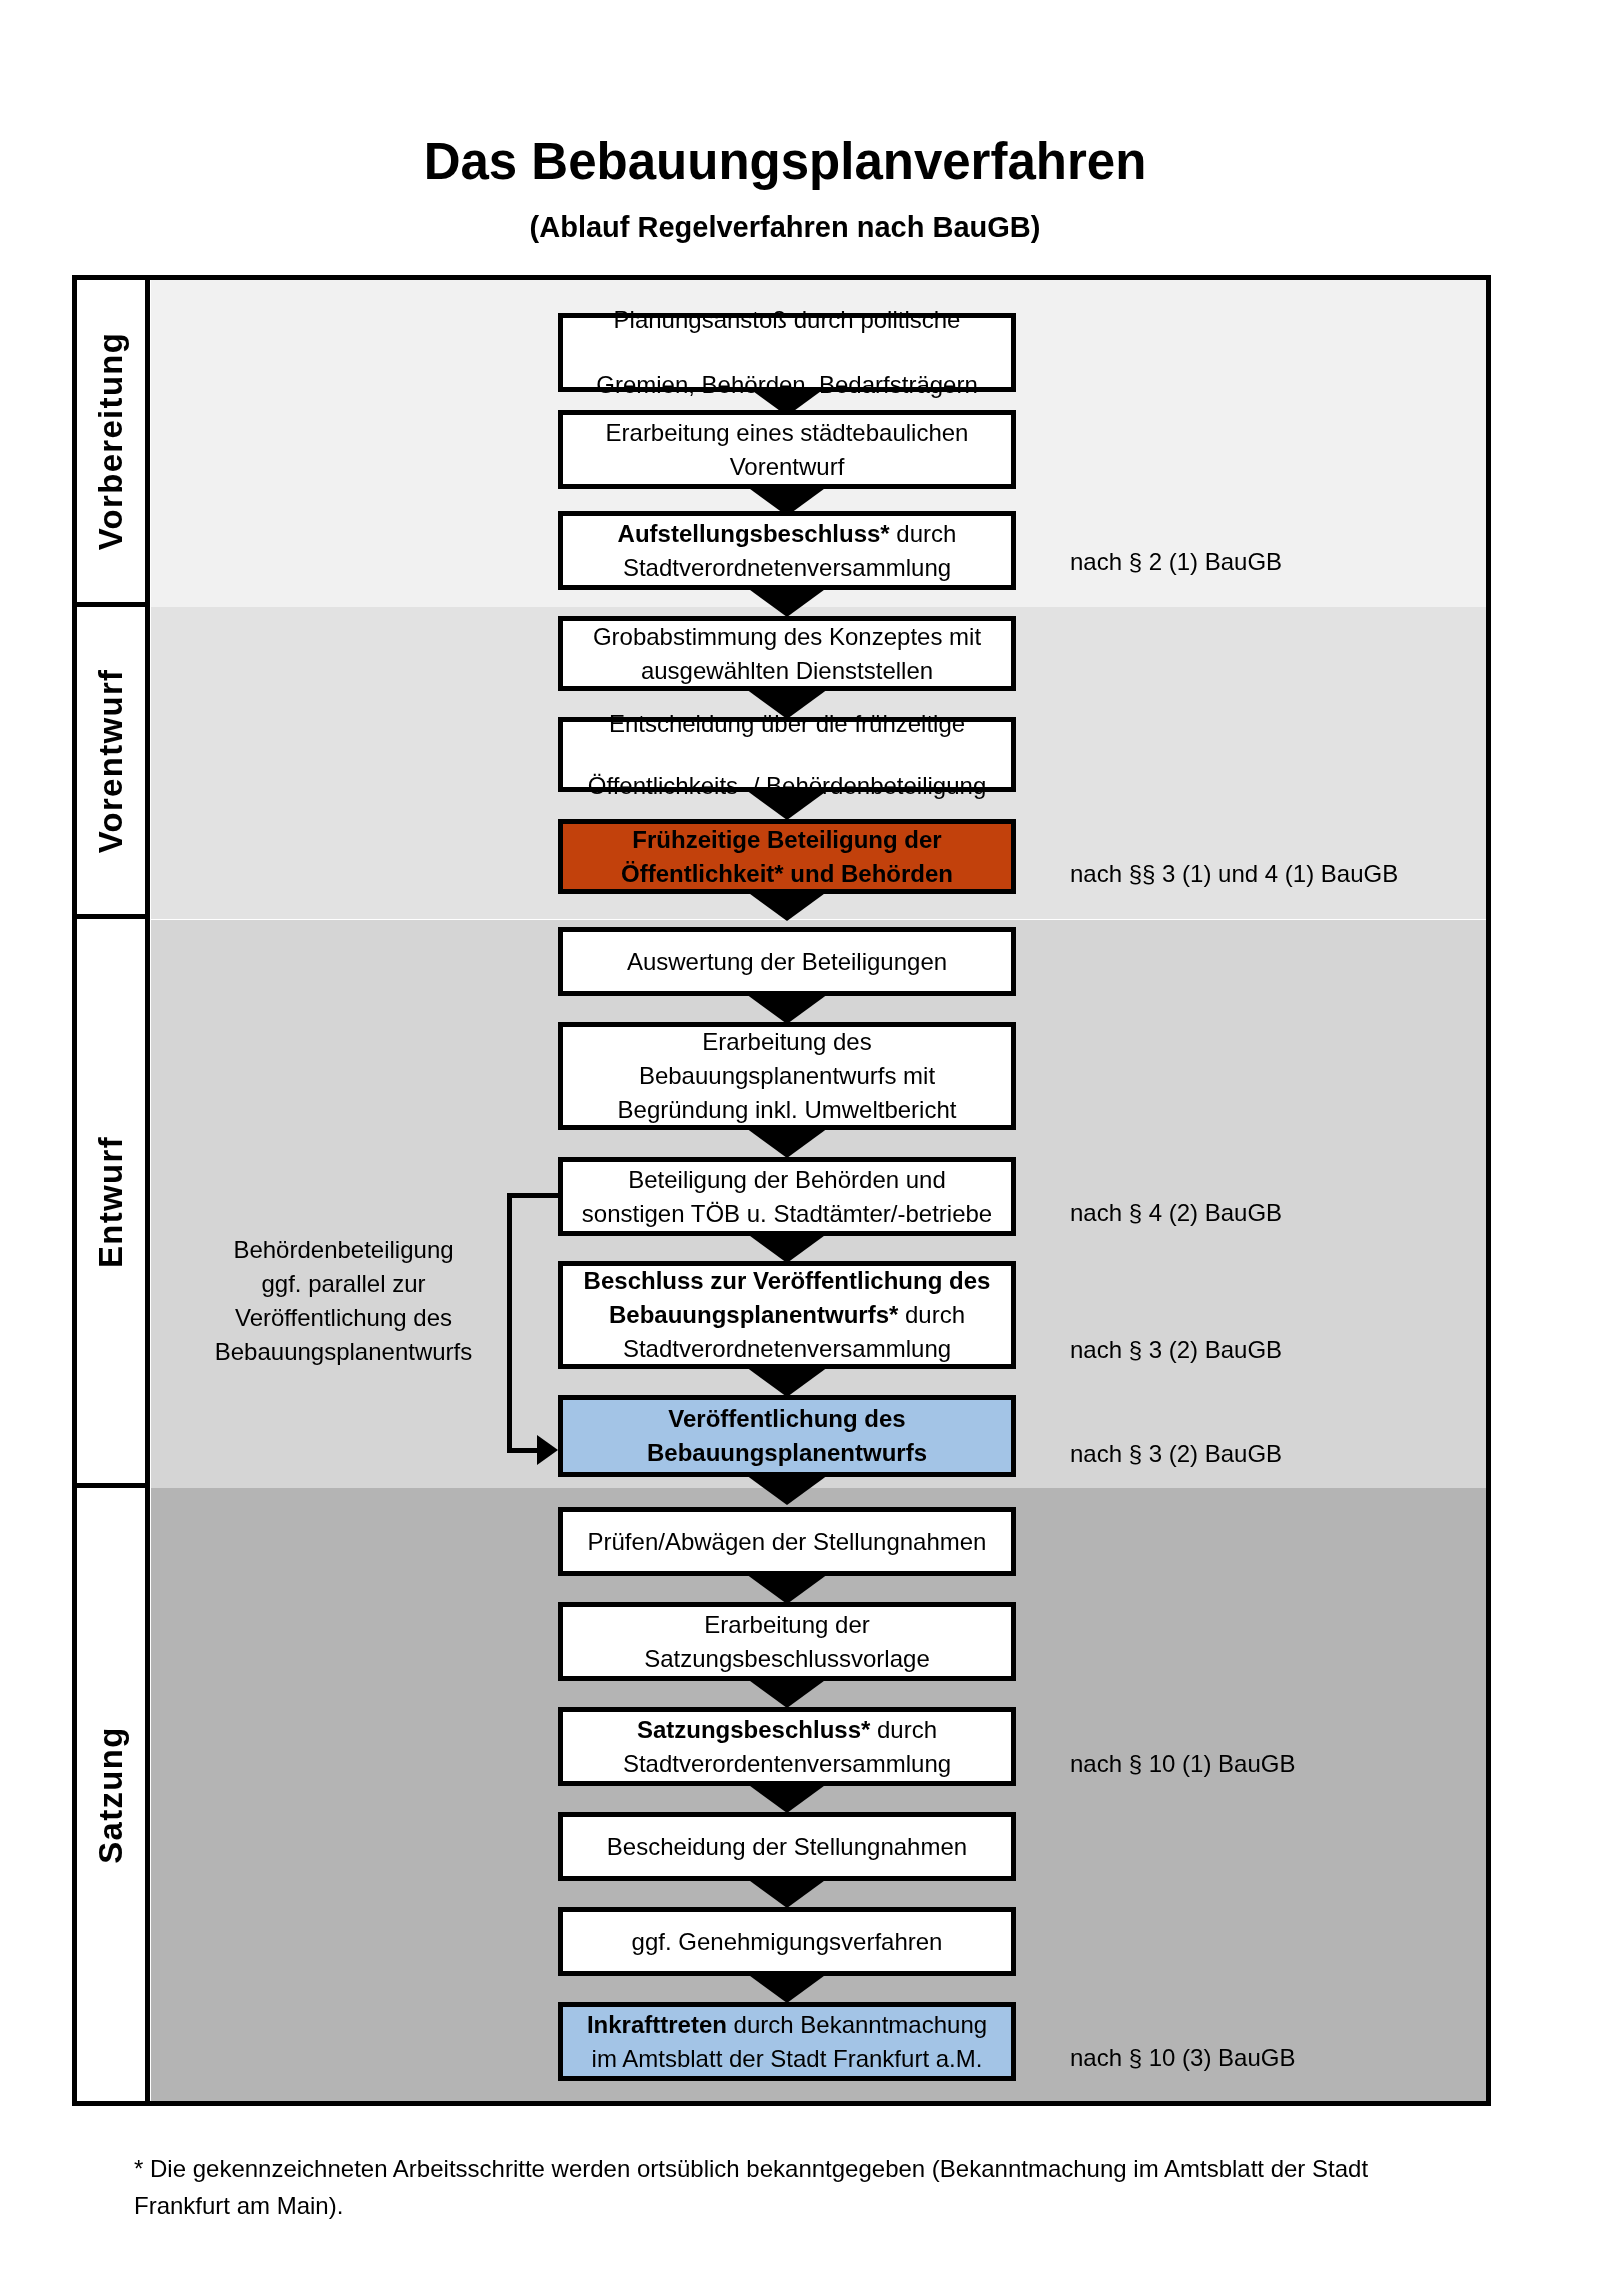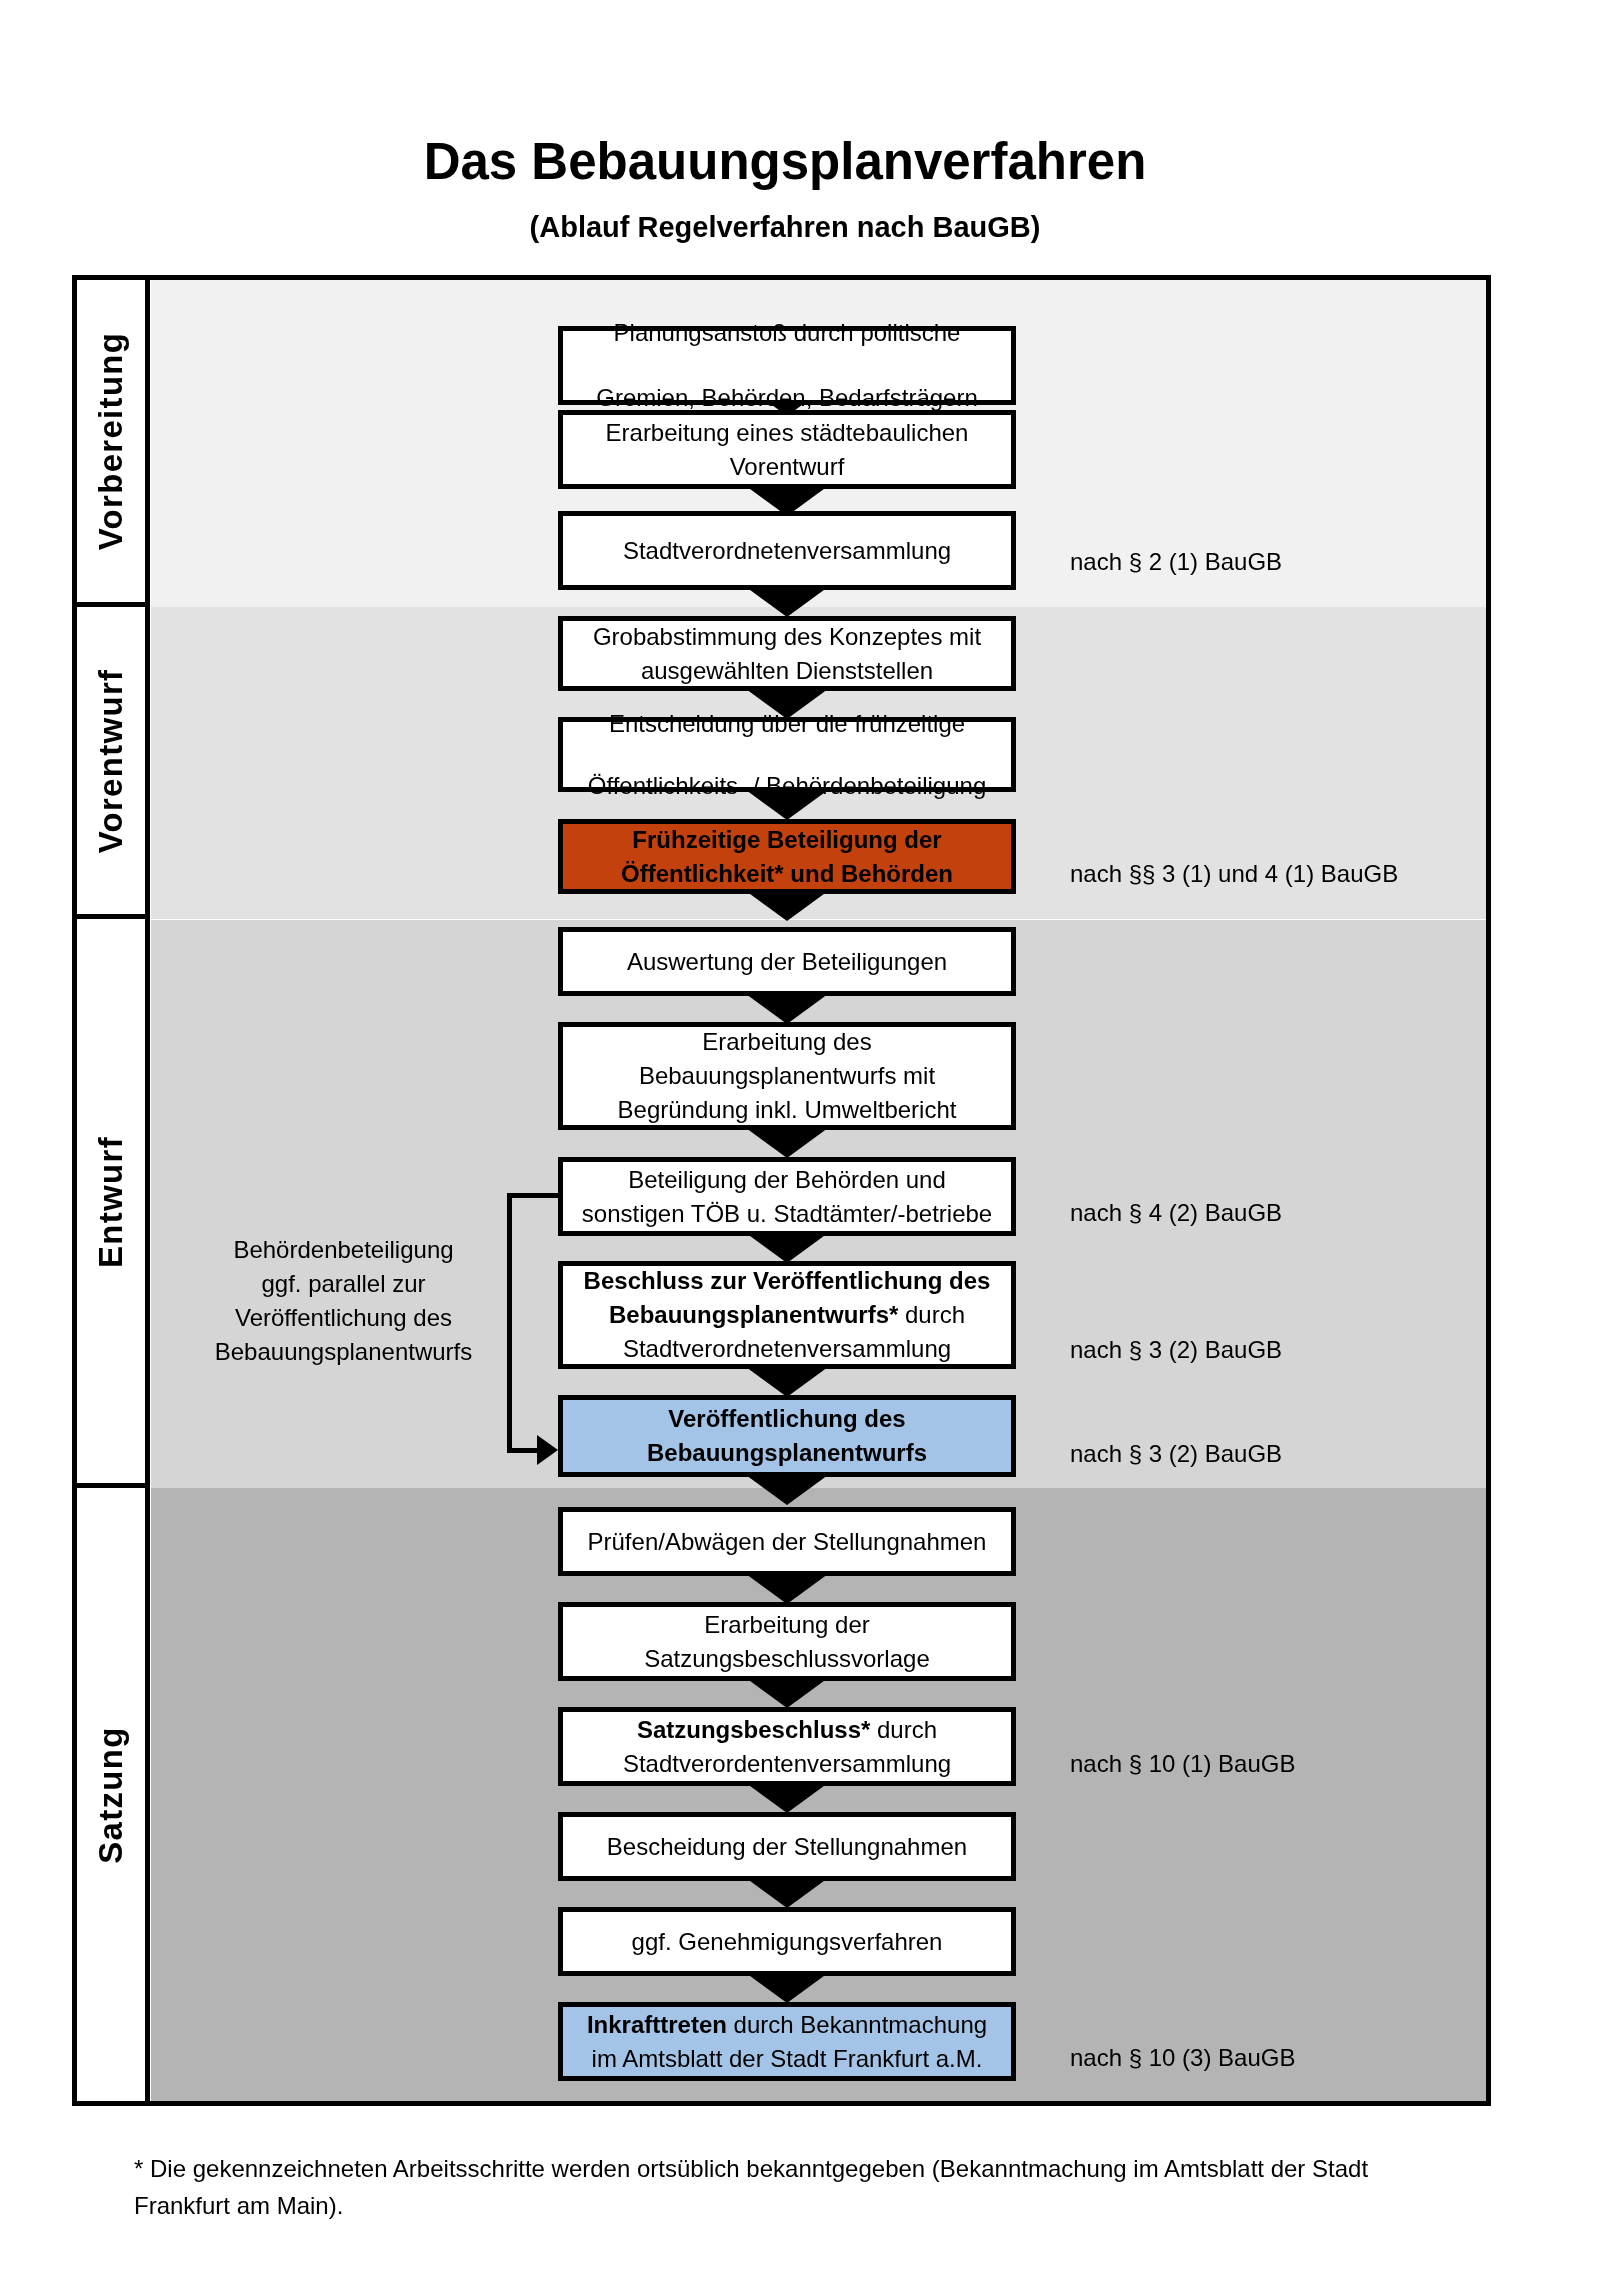--- a/index.html
+++ b/index.html
@@ -114,31 +114,32 @@
   </div>
 <div class="abs hsep" style="top:914px;"></div>
 <div class="abs plabel pl3">
     <span>Entwurf</span>
   </div>
 <div class="abs hsep" style="top:1483px;"></div>
 <div class="abs plabel pl4">
     <span>Satzung</span>
   </div>
 
-<div class="abs box" style="top:326px;height:79px;gap:31px;">
+<div class="abs box" style="top:313px;height:79px;gap:31px;">
   <div class="ln"><b></b><span>Planungsanstoß durch politische</span></div>
   <div class="ln"><b></b><span>Gremien, Behörden, Bedarfsträgern</span></div>
 </div>
 <div class="abs arrow" style="top:386px;"></div>
 <div class="abs box" style="top:410px;height:79px;">
   <div class="ln"><b></b><span>Erarbeitung eines städtebaulichen</span></div>
   <div class="ln"><b></b><span>Vorentwurf</span></div>
 </div>
 <div class="abs arrow" style="top:486px;"></div>
 <div class="abs box" style="top:511px;height:79px;">
+  <div class="ln"><b>Aufstellungsbeschluss*</b><span> durch</span></div>
   <div class="ln"><b></b><span>Stadtverordnetenversammlung</span></div>
 </div>
 <div class="abs arrow" style="top:587px;"></div>
 
 <div class="abs box" style="top:616px;height:75px;">
   <div class="ln"><b></b><span>Grobabstimmung des Konzeptes mit</span></div>
   <div class="ln"><b></b><span>ausgewählten Dienststellen</span></div>
 </div>
 <div class="abs arrow" style="top:689px;"></div>
 <div class="abs box" style="top:717px;height:75px;gap:28px;">

